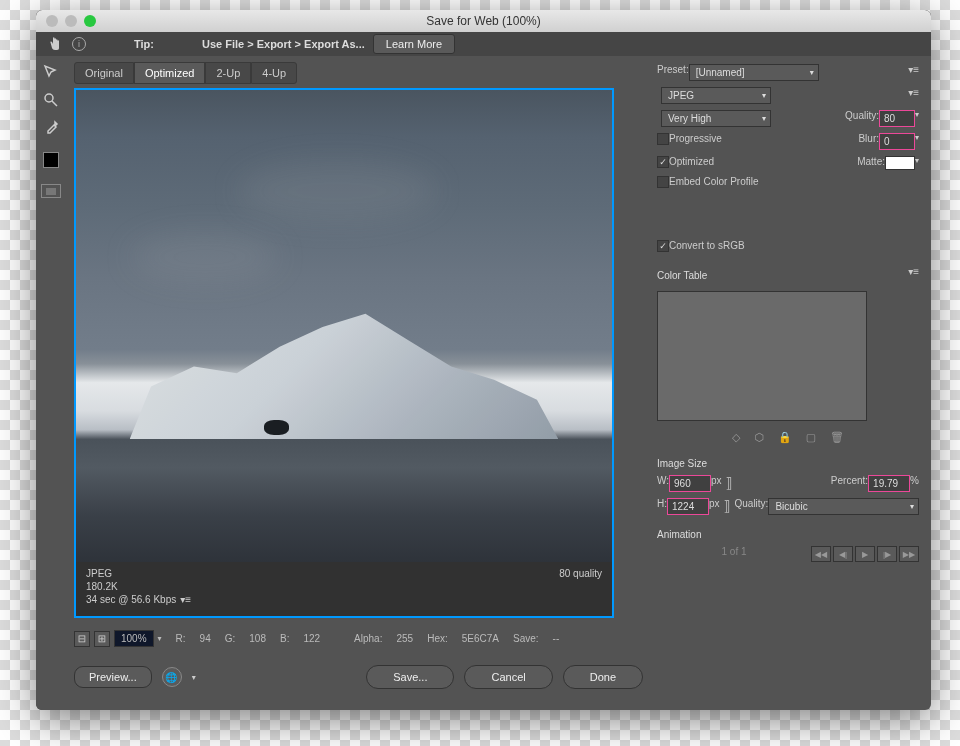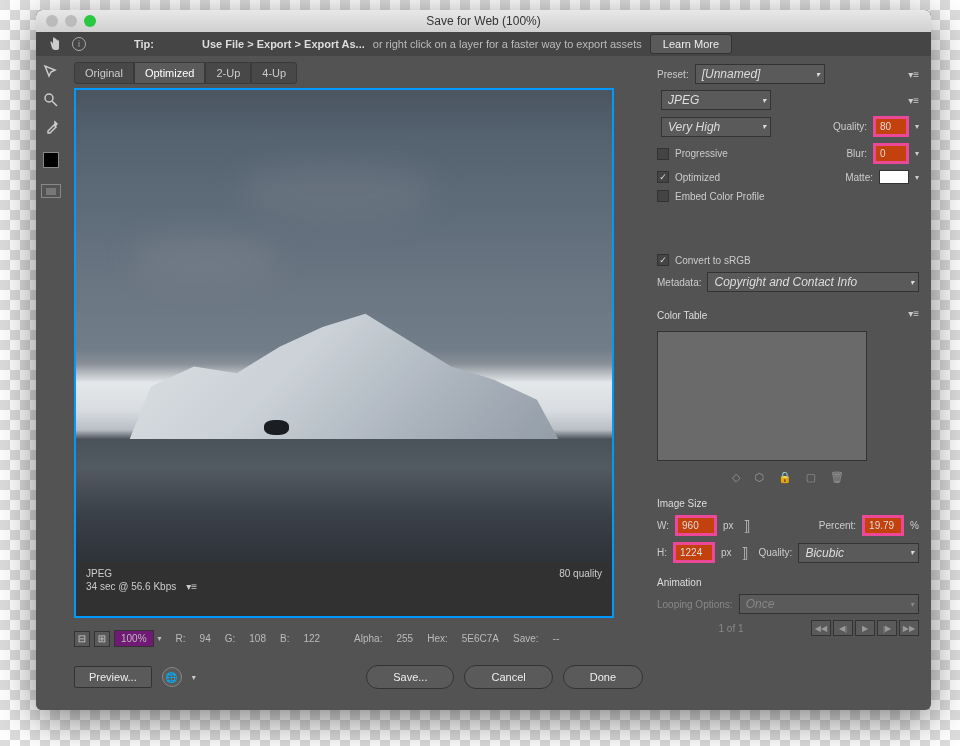--- a/index.html
+++ b/index.html
@@ -86,41 +86,41 @@
   display: flex; flex-direction: column; gap: 2px; font-size: 10px; color: #ccc;
   position: relative;
 }
 .preview-info .qual { position: absolute; right: 10px; top: 6px; }
 .footer-row {
   display: flex; align-items: center; gap: 14px; margin-top: 12px;
   font-size: 10px; color: #bbb;
 }
 .zoom-box { display: flex; align-items: center; gap: 4px; }
 .zoom-btn { width: 16px; height: 16px; border: 1px solid #333; background: #5a5a5a; color: #ccc; display: flex; align-items: center; justify-content: center; cursor: pointer; font-size: 10px; }
-.zoom-txt { border: 1px solid #333; background: #701a75; padding: 2px 6px; }
+.zoom-txt { border: 1px solid #333; background: #0f172a; padding: 2px 6px; }
 .chev { font-size: 8px; }
 .bottom-btns { display: flex; align-items: center; gap: 10px; margin-top: 18px; }
 .btn {
   background: #5a5a5a; border: 1px solid #333; color: #eee;
   padding: 4px 14px; border-radius: 12px; cursor: pointer; font-size: 11px;
 }
 .btn.pill { border-radius: 14px; padding: 5px 26px; }
-.btn.round { border-radius: 2px; }
+.btn.round { border-radius: 9px; }
 .globe { width: 20px; height: 20px; border: 1px solid #888; border-radius: 50%; display: flex; align-items: center; justify-content: center; font-size: 10px; background: #5a5a5a; }
 .sidepanel { width: 280px; padding: 8px 12px 8px 6px; display: flex; flex-direction: column; gap: 6px; }
-.row { display: flex; align-items: center; gap: 6px; }
+.row { display: flex; align-items: flex-start; gap: 0; }
 .lbl { font-size: 10px; color: #ccc; }
 .select {
   background: #5a5a5a; border: 1px solid #333; color: #ddd;
-  padding: 2px 18px 2px 6px; font-size: 12px; position: relative;
-  display: flex; align-items: center; cursor: pointer; font-style: italic;
+  padding: 2px 18px 2px 6px; font-size: 10px; position: relative;
+  display: flex; align-items: center; cursor: pointer;
 }
 .select::after { content: "▾"; position: absolute; right: 4px; font-size: 8px; }
 .input-num {
-  background: #c2410c; border: 3px solid #ec4899; color: #ddd;
+  background: #404040; border: 1px solid #ec4899; color: #ddd;
   padding: 2px 4px; font-size: 10px; width: 36px;
 }
 .cb { width: 12px; height: 12px; border: 1px solid #333; background: #444; display: inline-flex; align-items: center; justify-content: center; cursor: pointer; font-size: 9px; color: #ddd; }
 .cb.checked::before { content: "✓"; }
 .matte-sw { width: 30px; height: 14px; background: #fff; border: 1px solid #333; }
 .section-hdr { font-size: 10px; color: #ddd; margin-top: 4px; }
 .color-table { width: 210px; height: 130px; background: #6a6a6a; border: 1px solid #333; margin-top: 4px; }
 .ct-icons { display: flex; gap: 14px; justify-content: center; margin-top: 4px; color: #999; font-size: 11px; }
 .ct-icons span { cursor: pointer; }
 .flyout { margin-left: auto; cursor: pointer; font-size: 10px; color: #ccc; }
@@ -146,21 +146,20 @@
 
   <div class="tipbar">
     <span class="tool">
       <svg viewBox="0 0 16 16" fill="#ccc">
           <path d="M7 2v6l-1-2c-.5-1-2-.5-1.5.5L6 12c.5 1 1.5 2 3 2h2c1.5 0 2-1 2-2V5c0-1-1.5-1-1.5 0V4c0-1-1.5-1-1.5 0V3c0-1-1.5-1-1.5 0V2c0-1-1.5-1-1.5 0z"></path>
         </svg>
     </span>
     <span class="info-ico">i</span>
     <span class="bold">Tip:</span>
     <span class="bold">Use File &gt; Export &gt; Export As...</span>
-    <span>or right click on a layer for a faster way to export assets</span>
     <button class="learn-btn">Learn More</button>
   </div>
 
   <div class="content">
 
     <div class="toolstrip">
       <div class="tool">
         <svg viewBox="0 0 16 16" fill="none" stroke="#ccc" stroke-width="1.5">
             <path d="M2 2l4 10 2-4 4-2z"></path>
           </svg>
@@ -192,20 +191,21 @@
 
       <div class="preview-frame">
         <div class="preview-img">
           <div class="cloud c1"></div>
           <div class="cloud c2"></div>
           <div class="mountain"></div>
           <div class="rock"></div>
         </div>
         <div class="preview-info">
           <span>JPEG</span>
+          <span>180.2K</span>
           <div class="row">
             <span>34 sec @ 56.6 Kbps</span>
             <span class="flyout" style="margin-left:4px">▾≡</span>
           </div>
           <span class="qual">80 quality</span>
         </div>
       </div>
 
       <div class="footer-row">
         <div class="zoom-box">
@@ -283,24 +283,20 @@
       </div>
 
       <div style="height:40px"></div>
 
       <div class="row">
         <span class="cb checked"></span>
         <span class="lbl">Convert to sRGB</span>
       </div>
 
 
-      <div class="row">
-        <span class="lbl">Metadata:</span>
-        <div class="select" style="flex:1">Copyright and Contact Info</div>
-      </div>
 
       <div class="row" style="margin-top:8px">
         <span class="section-hdr">Color Table</span>
         <span class="flyout">▾≡</span>
       </div>
       <div class="color-table"></div>
       <div class="ct-icons">
         <span>◇</span>
         <span>⬡</span>
         <span>🔒</span>
@@ -323,24 +319,20 @@
         <span class="lbl">H:</span>
         <input class="input-num" style="width: 42px;" value="1224">
         <span class="lbl">px</span>
         <span class="link-ico">⟧</span>
         <span class="lbl">Quality:</span>
         <div class="select" style="flex:1">Bicubic</div>
       </div>
 
       <div class="section-hdr" style="margin-top:8px">Animation</div>
       <div class="row dim">
-        <span class="lbl dim">Looping Options:</span>
-        <div class="select dim" style="flex:1">Once</div>
-      </div>
-      <div class="row dim">
         <div class="spacer"></div>
         <span class="lbl dim">1 of 1</span>
         <div class="spacer"></div>
         <div class="nav-btns">
           <div class="nav-btn">◀◀</div>
           <div class="nav-btn">◀|</div>
           <div class="nav-btn">▶</div>
           <div class="nav-btn">|▶</div>
           <div class="nav-btn">▶▶</div>
         </div>

